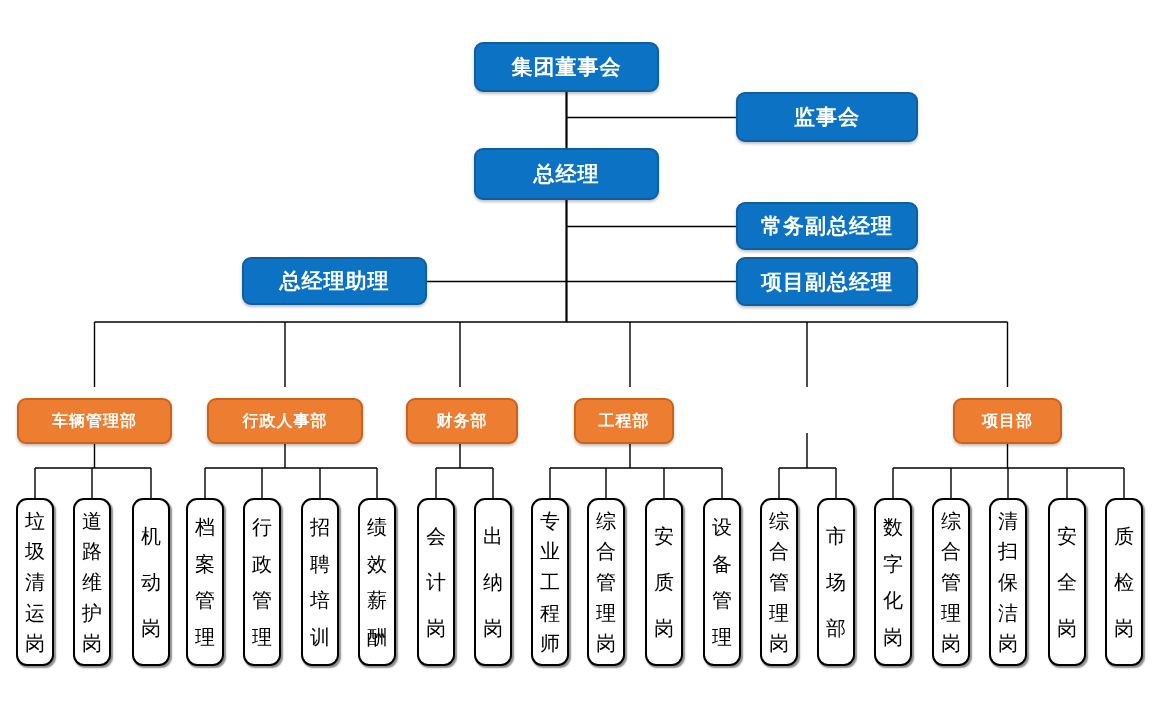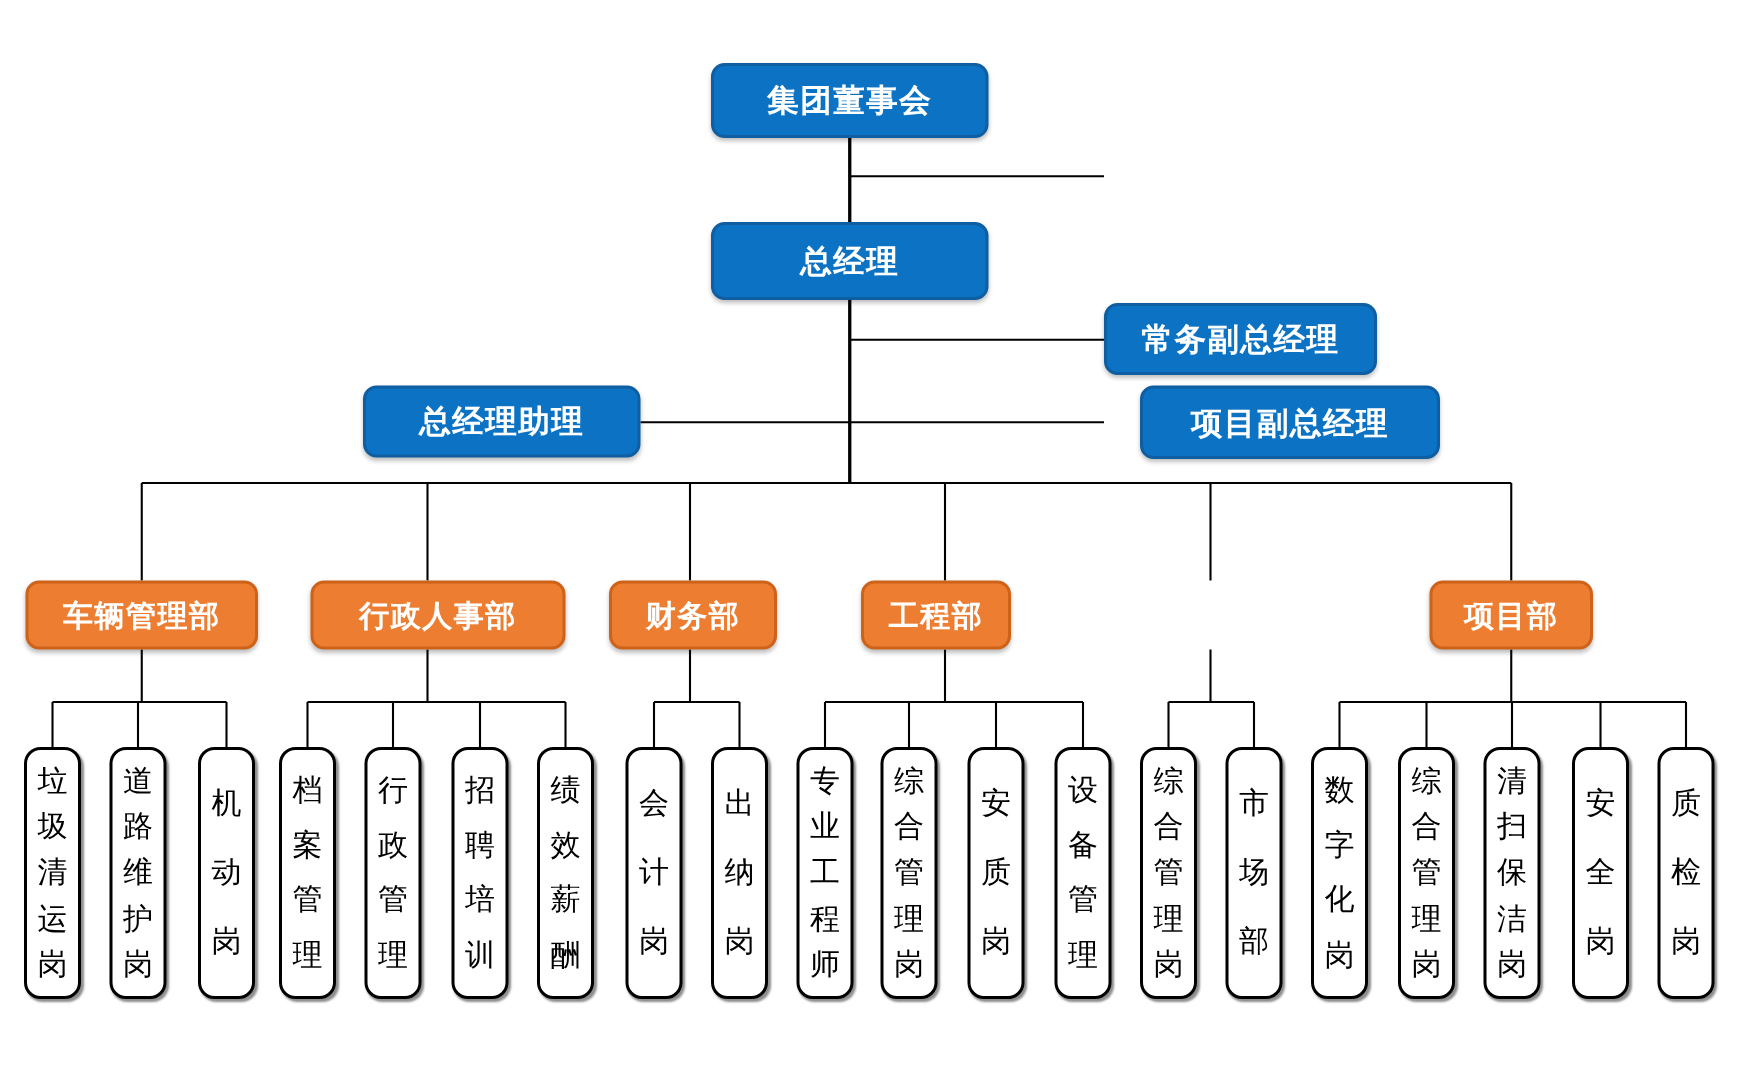--- a/index.html
+++ b/index.html
@@ -22,22 +22,22 @@
   }
   .exec{
     background:var(--executive_fill,#0B72C4);
     border:2px solid var(--executive_border,#0F5EA2);
     font-size:21px;
     box-shadow:0 2px 3px rgba(0,0,0,0.25);
   }
   .dept{
     background:var(--department_fill,#ED7D31);
     border:2px solid var(--department_border,#CD6218);
-    font-size:20px;
-    height:46px;top:387px;
+    font-size:16px;
+    height:46px;top:398px;
     box-shadow:0 2px 3px rgba(0,0,0,0.25);
   }
   .leaf{
     position:absolute;z-index:1;
     top:498px;width:38px;height:168px;
     box-sizing:border-box;
     background:var(--position_fill,#ffffff);
     border:2px solid var(--position_border,#000000);
     border-radius:11px;
     box-shadow:1.5px 2px 1.5px rgba(0,0,0,0.45);
@@ -106,27 +106,28 @@
       <line x1="836" y1="468" x2="836" y2="498"></line>
       <line x1="893" y1="468" x2="893" y2="498"></line>
       <line x1="951" y1="468" x2="951" y2="498"></line>
       <line x1="1008" y1="468" x2="1008" y2="498"></line>
       <line x1="1067" y1="468" x2="1067" y2="498"></line>
       <line x1="1124" y1="468" x2="1124" y2="498"></line>
     </g>
   </svg>
 
   <div class="node exec" style="left:474px;top:42px;width:185px;height:50px">集团董事会</div>
+  <div class="node exec" style="left:736px;top:92px;width:182px;height:50px">监事会</div>
   <div class="node exec" style="left:474px;top:148px;width:185px;height:52px">总经理</div>
   <div class="node exec" style="left:736px;top:202px;width:182px;height:48px">常务副总经理</div>
   <div class="node exec" style="left:242px;top:257px;width:185px;height:48px">总经理助理</div>
-  <div class="node exec" style="left:760px;top:257px;width:200px;height:49px">项目副总经理</div>
+  <div class="node exec" style="left:736px;top:257px;width:182px;height:49px">项目副总经理</div>
 
   <div class="node dept" style="left:17px;width:155px">车辆管理部</div>
-  <div class="node dept" style="left:207px;width:170px">行政人事部</div>
+  <div class="node dept" style="left:207px;width:156px">行政人事部</div>
   <div class="node dept" style="left:406px;width:112px">财务部</div>
   <div class="node dept" style="left:574px;width:100px">工程部</div>
   <div class="node dept" style="left:953px;width:109px">项目部</div>
 
   <div class="leaf" style="left:16px">
     <div class="vtext">
         <span>垃</span>
         <span>圾</span>
         <span>清</span>
         <span>运</span>

